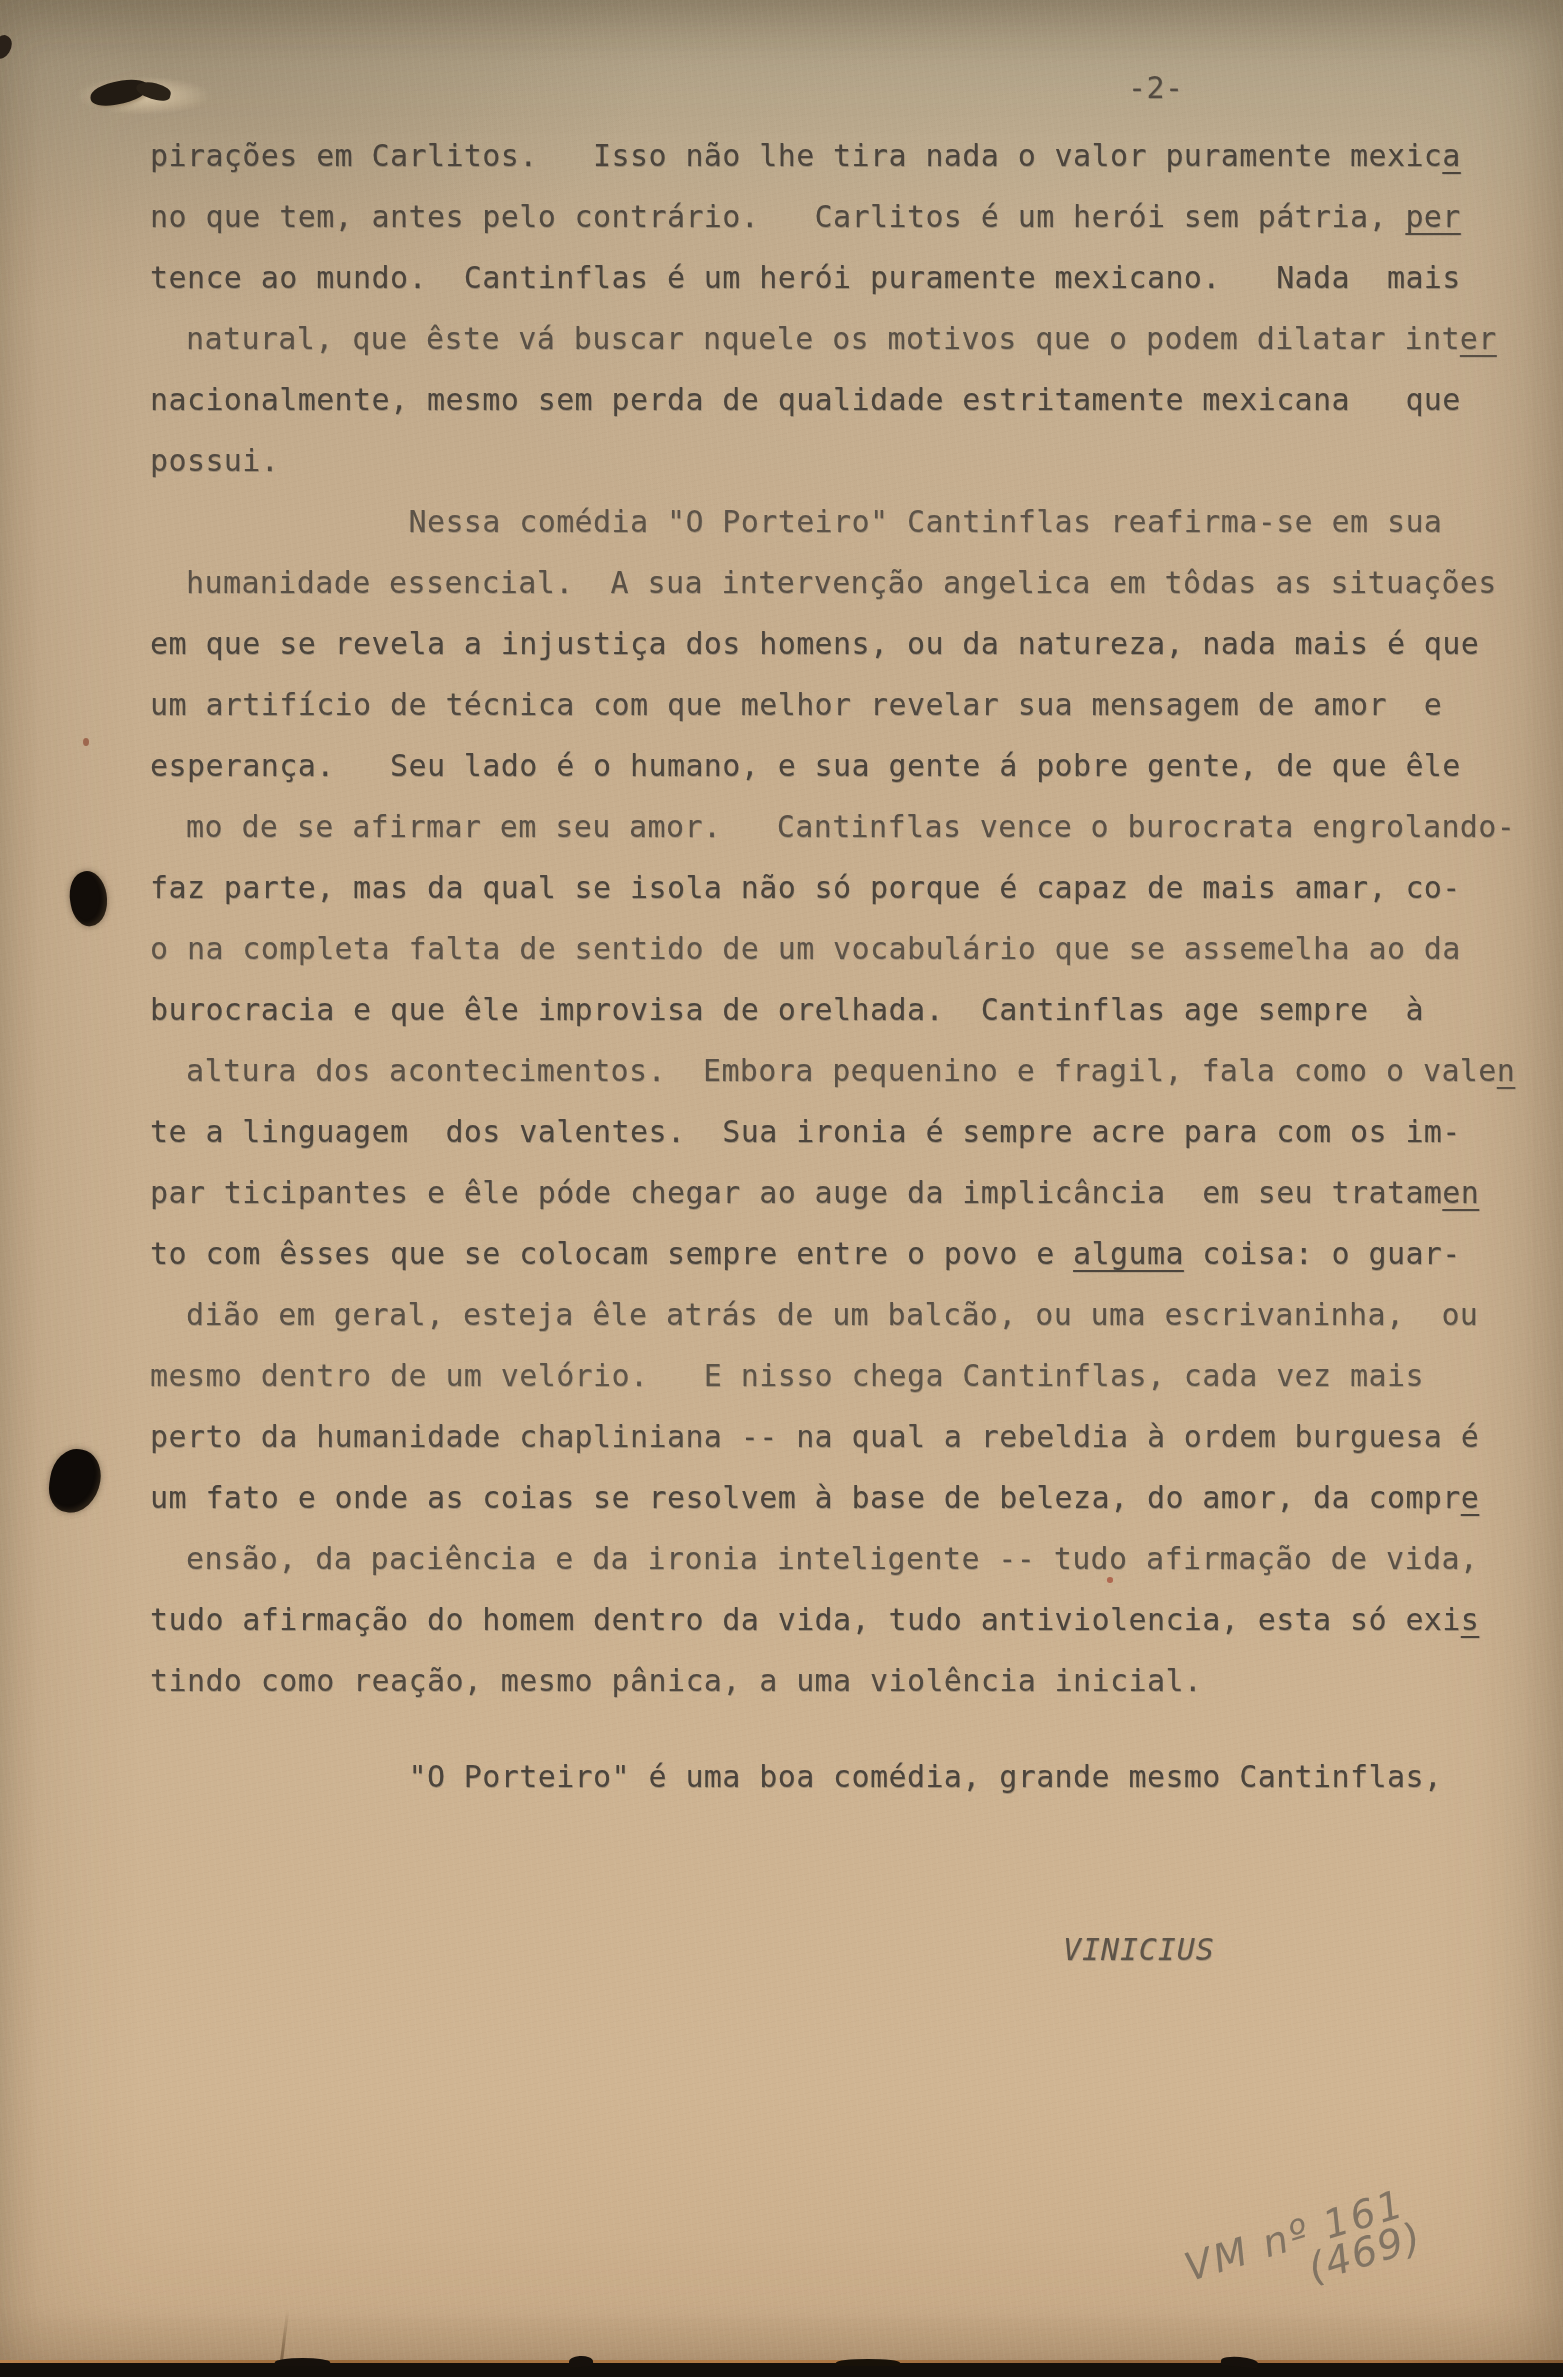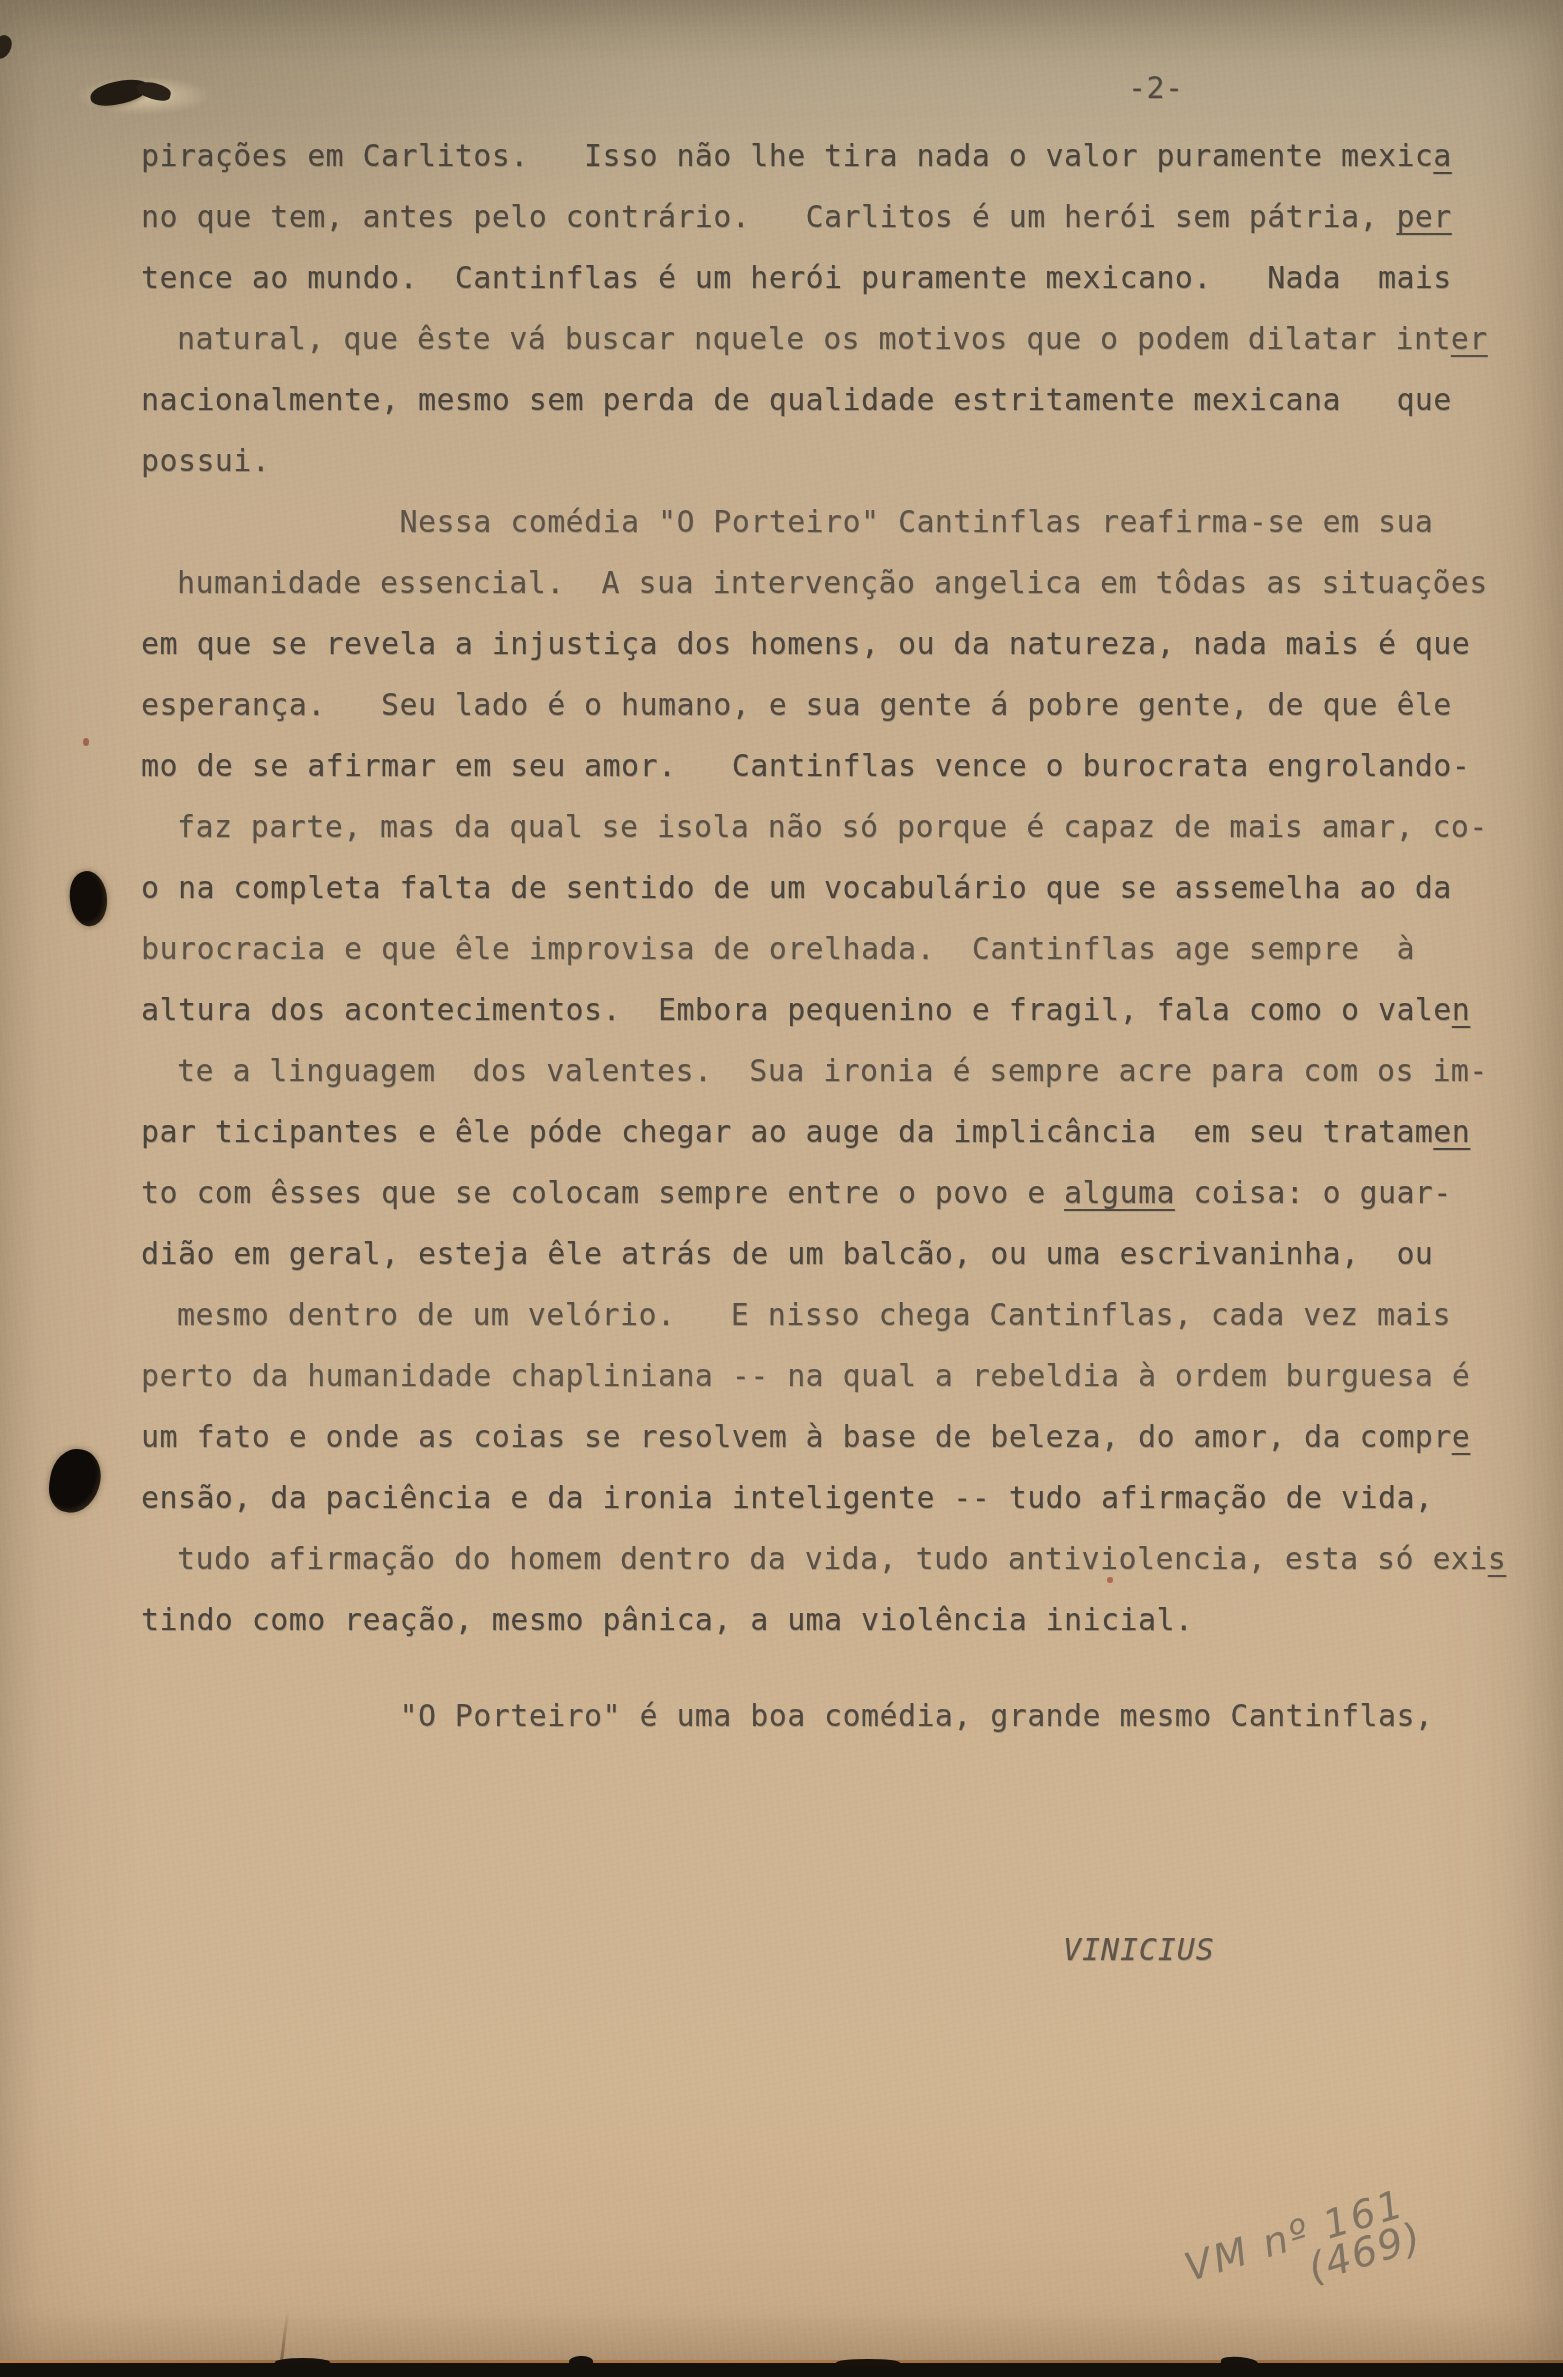--- a/index.html
+++ b/index.html
@@ -37,21 +37,21 @@
       repeating-linear-gradient(-12deg, rgba(80,60,40,0.025) 0 0.9px, transparent 0.9px 5.5px);
   }
   .page-number{
     position:absolute;left:1128px;top:70px;
     font-size:30px;letter-spacing:0.4px;
     color:var(--ink);
     text-shadow:0.5px 0.5px 0.6px rgba(75,68,60,0.35);
     opacity:0.92;
   }
   .typed-text{
-    position:absolute;left:141px;top:125px;width:1359px;
+    position:absolute;left:150px;top:125px;width:1359px;
     font-size:30px;letter-spacing:0.4px;
     color:var(--ink);
     text-shadow:0.5px 0.5px 0.6px rgba(75,68,60,0.35);
   }
   .line{height:61px;line-height:61px;white-space:pre;}
   .line:nth-child(4n){opacity:0.88;margin-left:36px;}
   .line:nth-child(4n+2){opacity:0.95;}
   .line:nth-child(7n){opacity:0.85;}
   .gap{margin-top:35px;}
   .u{
@@ -148,20 +148,21 @@
   <div class="typed-text">
       <div class="line"><span>pirações em Carlitos.   Isso não lhe tira nada o valor puramente mexic</span><span class="u">a</span></div>
       <div class="line"><span>no que tem, antes pelo contrário.   Carlitos é um herói sem pátria, </span><span class="u">per</span></div>
       <div class="line"><span>tence ao mundo.  Cantinflas é um herói puramente mexicano.   Nada  mais</span></div>
       <div class="line"><span>natural, que êste vá buscar nquele os motivos que o podem dilatar int</span><span class="u">er</span></div>
       <div class="line"><span>nacionalmente, mesmo sem perda de qualidade estritamente mexicana   que</span></div>
       <div class="line"><span>possui.</span></div>
       <div class="line"><span>              Nessa comédia "O Porteiro" Cantinflas reafirma-se em sua</span></div>
       <div class="line"><span>humanidade essencial.  A sua intervenção angelica em tôdas as situações</span></div>
       <div class="line"><span>em que se revela a injustiça dos homens, ou da natureza, nada mais é que</span></div>
+      <div class="line"><span>um artifício de técnica com que melhor revelar sua mensagem de amor  e</span></div>
       <div class="line"><span>esperança.   Seu lado é o humano, e sua gente á pobre gente, de que êle</span></div>
       <div class="line"><span>mo de se afirmar em seu amor.   Cantinflas vence o burocrata engrolando-</span></div>
       <div class="line"><span>faz parte, mas da qual se isola não só porque é capaz de mais amar, co-</span></div>
       <div class="line"><span>o na completa falta de sentido de um vocabulário que se assemelha ao da</span></div>
       <div class="line"><span>burocracia e que êle improvisa de orelhada.  Cantinflas age sempre  à</span></div>
       <div class="line"><span>altura dos acontecimentos.  Embora pequenino e fragil, fala como o vale</span><span class="u">n</span></div>
       <div class="line"><span>te a linguagem  dos valentes.  Sua ironia é sempre acre para com os im-</span></div>
       <div class="line"><span>par ticipantes e êle póde chegar ao auge da implicância  em seu tratam</span><span class="u">en</span></div>
       <div class="line"><span>to com êsses que se colocam sempre entre o povo e </span><span class="u">alguma</span><span> coisa: o guar-</span></div>
       <div class="line"><span>dião em geral, esteja êle atrás de um balcão, ou uma escrivaninha,  ou</span></div>

